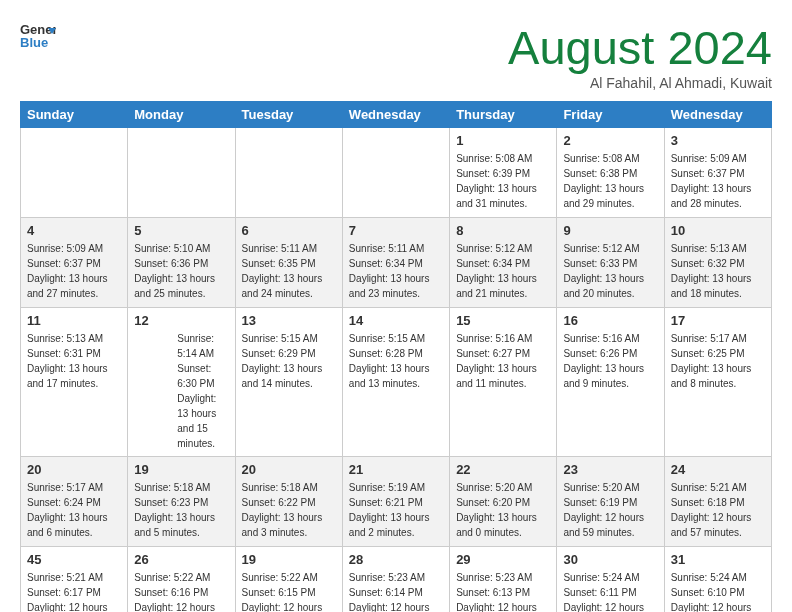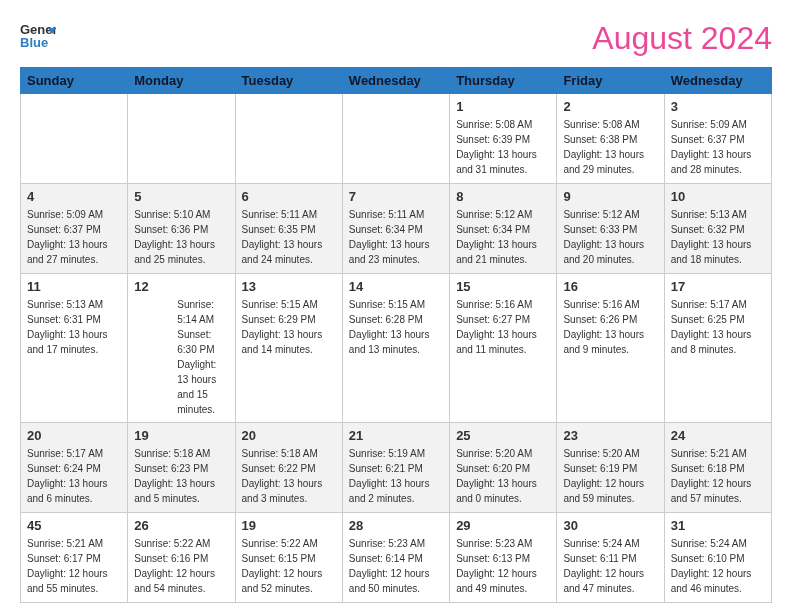--- a/index.html
+++ b/index.html
@@ -22,36 +22,36 @@
       gap: 4px;
     }
     .logo-icon {
       width: 36px;
       height: 30px;
     }
     .title-block {
       text-align: right;
     }
     .month-title {
-      font-size: 32px;
+      font-size: 47px;
       font-weight: normal;
-      color: #ec4899;
+      color: #15803d;
     }
     .subtitle {
       font-size: 14px;
       color: #555;
     }
     table {
       width: 100%;
       border-collapse: collapse;
       table-layout: fixed;
     }
     .day-header {
       background-color: #2d7ec4;
-      color: #0f172a;
+      color: #ffffff;
       text-align: left;
       padding: 5px 6px;
       font-size: 13px;
       font-weight: bold;
       border: 1px solid #2d7ec4;
     }
     .day-cell {
       vertical-align: top;
       padding: 5px 6px;
       border: 1px solid #ccc;
@@ -91,20 +91,21 @@
 <div class="header">
   <div class="logo">
     <svg class="logo-icon" viewBox="0 0 36 30">
       <text x="0" y="14" font-size="13" font-weight="bold" fill="#333">General</text>
       <text x="0" y="27" font-size="13" font-weight="bold" fill="#2d7ec4">Blue</text>
       <polygon points="28,8 36,8 32,14" fill="#2d7ec4"></polygon>
     </svg>
   </div>
   <div class="title-block">
     <div class="month-title">August 2024</div>
+    <div class="subtitle">Al Fahahil, Al Ahmadi, Kuwait</div>
   </div>
 </div>
 
 <table>
   <thead>
     <tr>
     <th class="day-header">Sunday</th>
         <th class="day-header">Monday</th>
         <th class="day-header">Tuesday</th>
         <th class="day-header">Wednesday</th>
@@ -266,21 +267,21 @@
 and 3 minutes.</div>
         </td>
         <td class="day-cell">
           <span class="day-num">21</span>
           <div class="day-info" style="white-space: pre-line;">Sunrise: 5:19 AM
 Sunset: 6:21 PM
 Daylight: 13 hours
 and 2 minutes.</div>
         </td>
         <td class="day-cell">
-          <span class="day-num">25</span>
+          <span class="day-num">22</span>
           <div class="day-info" style="white-space: pre-line;">Sunrise: 5:20 AM
 Sunset: 6:20 PM
 Daylight: 13 hours
 and 0 minutes.</div>
         </td>
         <td class="day-cell">
           <span class="day-num">23</span>
           <div class="day-info" style="white-space: pre-line;">Sunrise: 5:20 AM
 Sunset: 6:19 PM
 Daylight: 12 hours

